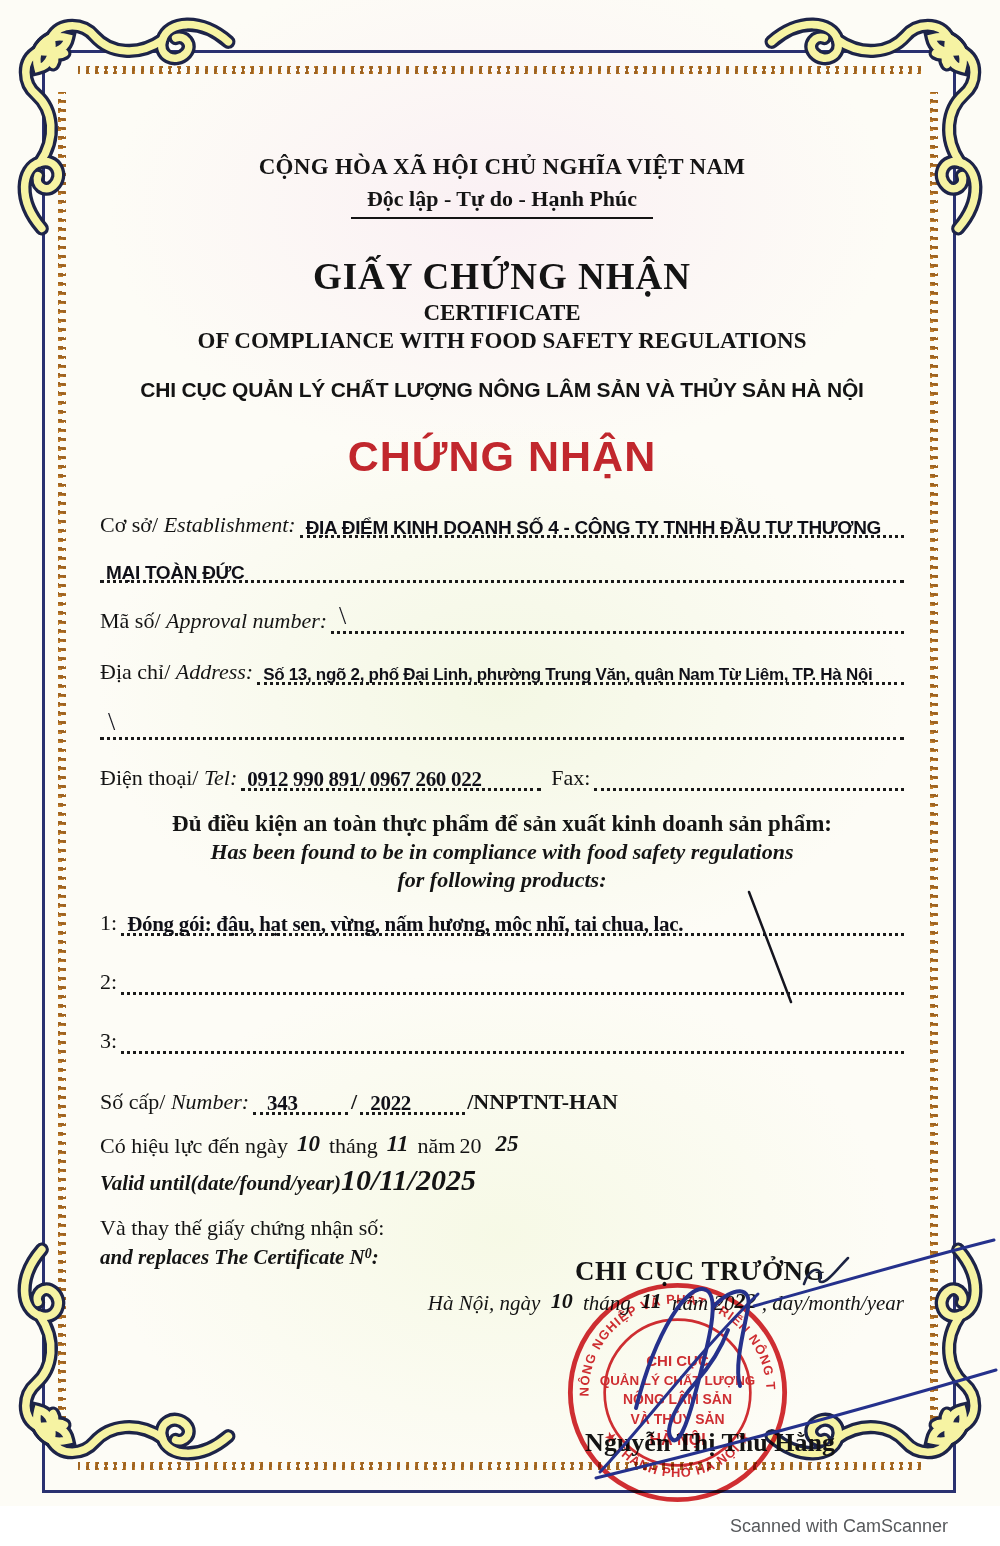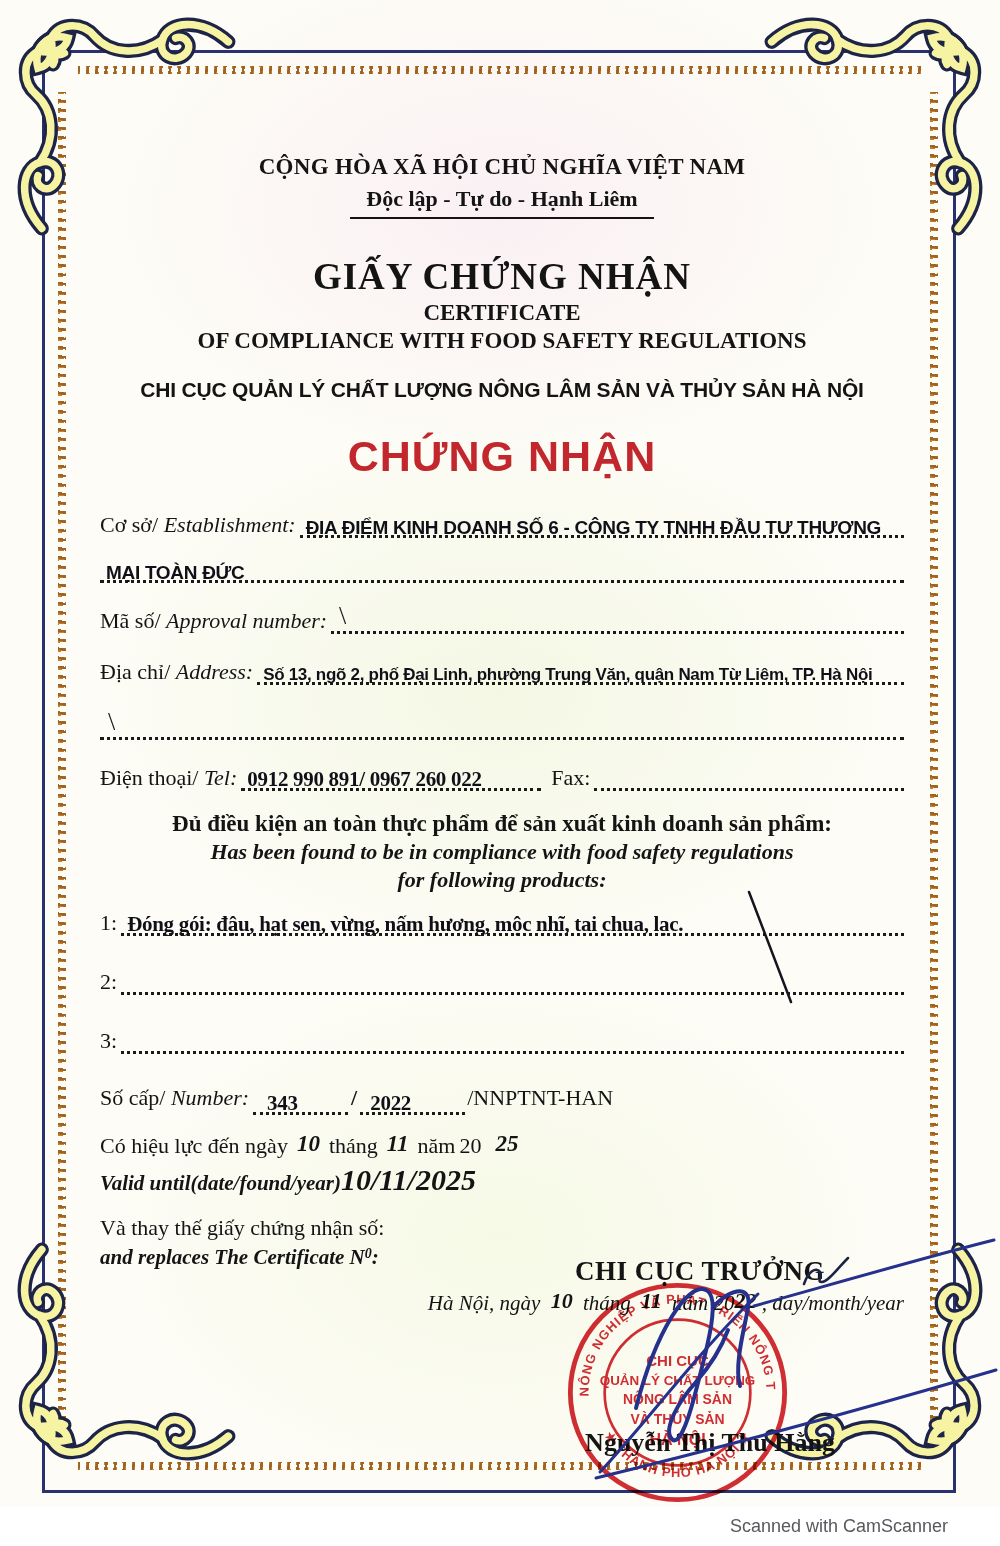--- a/index.html
+++ b/index.html
@@ -62,21 +62,21 @@
   .fv.addr{font-size:17px;bottom:-3px;}
   .fv.serifv{font-family:"Liberation Serif",serif;font-weight:700;font-size:21px;}
   .bs{position:absolute;left:8px;bottom:0;font-size:26px;font-weight:400;color:#15151f;}
 
   .stmt-vi{margin-top:20px;font-size:23px;font-weight:700;text-align:center;}
   .stmt-en{font-size:22px;font-weight:700;font-style:italic;text-align:center;margin-top:2px;}
 
   .numrow .dc1{flex:0 0 95px;}
   .numrow .dc2{flex:0 0 105px;}
   .numrow .sep{font-size:22px;padding:0 3px;font-weight:700;}
-  .numrow .suffix{font-size:22px;font-weight:400;padding-left:2px;}
+  .numrow .suffix{font-size:22px;font-weight:700;padding-left:2px;}
 
   .w{font-size:22px;}
   .hw{font-size:23px;font-weight:700;font-style:italic;position:relative;top:-2px;padding:0 5px;}
   .vrow{margin-top:18px;}
   .en-ital{font-size:21px;font-weight:700;font-style:italic;}
   .dateline{margin-top:20px;text-align:right;font-style:italic;font-size:21px;}
   .dateline .hw{font-size:22px;}
 
   .signer-title{position:absolute;left:545px;top:1256px;width:310px;text-align:center;
     font-size:27px;font-weight:700;letter-spacing:.5px;z-index:6;}
@@ -129,31 +129,31 @@
     </svg>
   <svg class="corner c-bl" viewBox="0 0 260 260">
       <use href="#cf"></use>
     </svg>
   <svg class="corner c-br" viewBox="0 0 260 260">
       <use href="#cf"></use>
     </svg>
 
   <div class="content">
     <div class="center nation">CỘNG HÒA XÃ HỘI CHỦ NGHĨA VIỆT NAM</div>
-    <div class="center motto-wrap"><span class="motto">Độc lập - Tự do - Hạnh Liêm</span></div>
+    <div class="center motto-wrap"><span class="motto">Độc lập - Tự do - Hạnh Phúc</span></div>
     <div class="center doc-title">GIẤY CHỨNG NHẬN</div>
     <div class="center sub-en">CERTIFICATE</div>
     <div class="center sub-en">OF COMPLIANCE WITH FOOD SAFETY REGULATIONS</div>
     <div class="center authority">CHI CỤC QUẢN LÝ CHẤT LƯỢNG NÔNG LÂM SẢN VÀ THỦY SẢN HÀ NỘI</div>
     <div class="center certify">CHỨNG NHẬN</div>
 
     <div class="row" style="margin-top:22px;">
       <span class="lbl"><span>Cơ sở/</span> <span class="en">Establishment:</span></span>
       <span class="dotcell">
-          <b class="fv">ĐỊA ĐIỂM KINH DOANH SỐ 6 - CÔNG TY TNHH ĐẦU TƯ THƯƠNG</b>
+          <b class="fv">ĐỊA ĐIỂM KINH DOANH SỐ 4 - CÔNG TY TNHH ĐẦU TƯ THƯƠNG</b>
         </span>
     </div>
     <div class="row" style="margin-top:10px;">
       <span class="dotcell">
           <b class="fv">MẠI TOÀN ĐỨC</b>
         </span>
     </div>
 
     <div class="row">
       <span class="lbl"><span>Mã số/</span> <span class="en">Approval number:</span></span>
@@ -195,21 +195,21 @@
     </div>
     <div class="row" style="margin-top:24px;">
       <span class="lbl">2:</span>
       <span class="dotcell"></span>
     </div>
     <div class="row" style="margin-top:24px;">
       <span class="lbl">3:</span>
       <span class="dotcell"></span>
     </div>
 
-    <div class="row numrow" style="margin-top:26px;align-items:center;">
+    <div class="row numrow" style="margin-top:26px;">
       <span class="lbl"><span>Số cấp/</span> <span class="en">Number:</span></span>
       <span class="dotcell dc1">
           <b class="fv serifv" style="left:14px;">343</b>
         </span>
       <span class="sep">/</span>
       <span class="dotcell dc2">
           <b class="fv serifv" style="left:10px;">2022</b>
         </span>
       <span class="suffix">/NNPTNT-HAN</span>
     </div>

